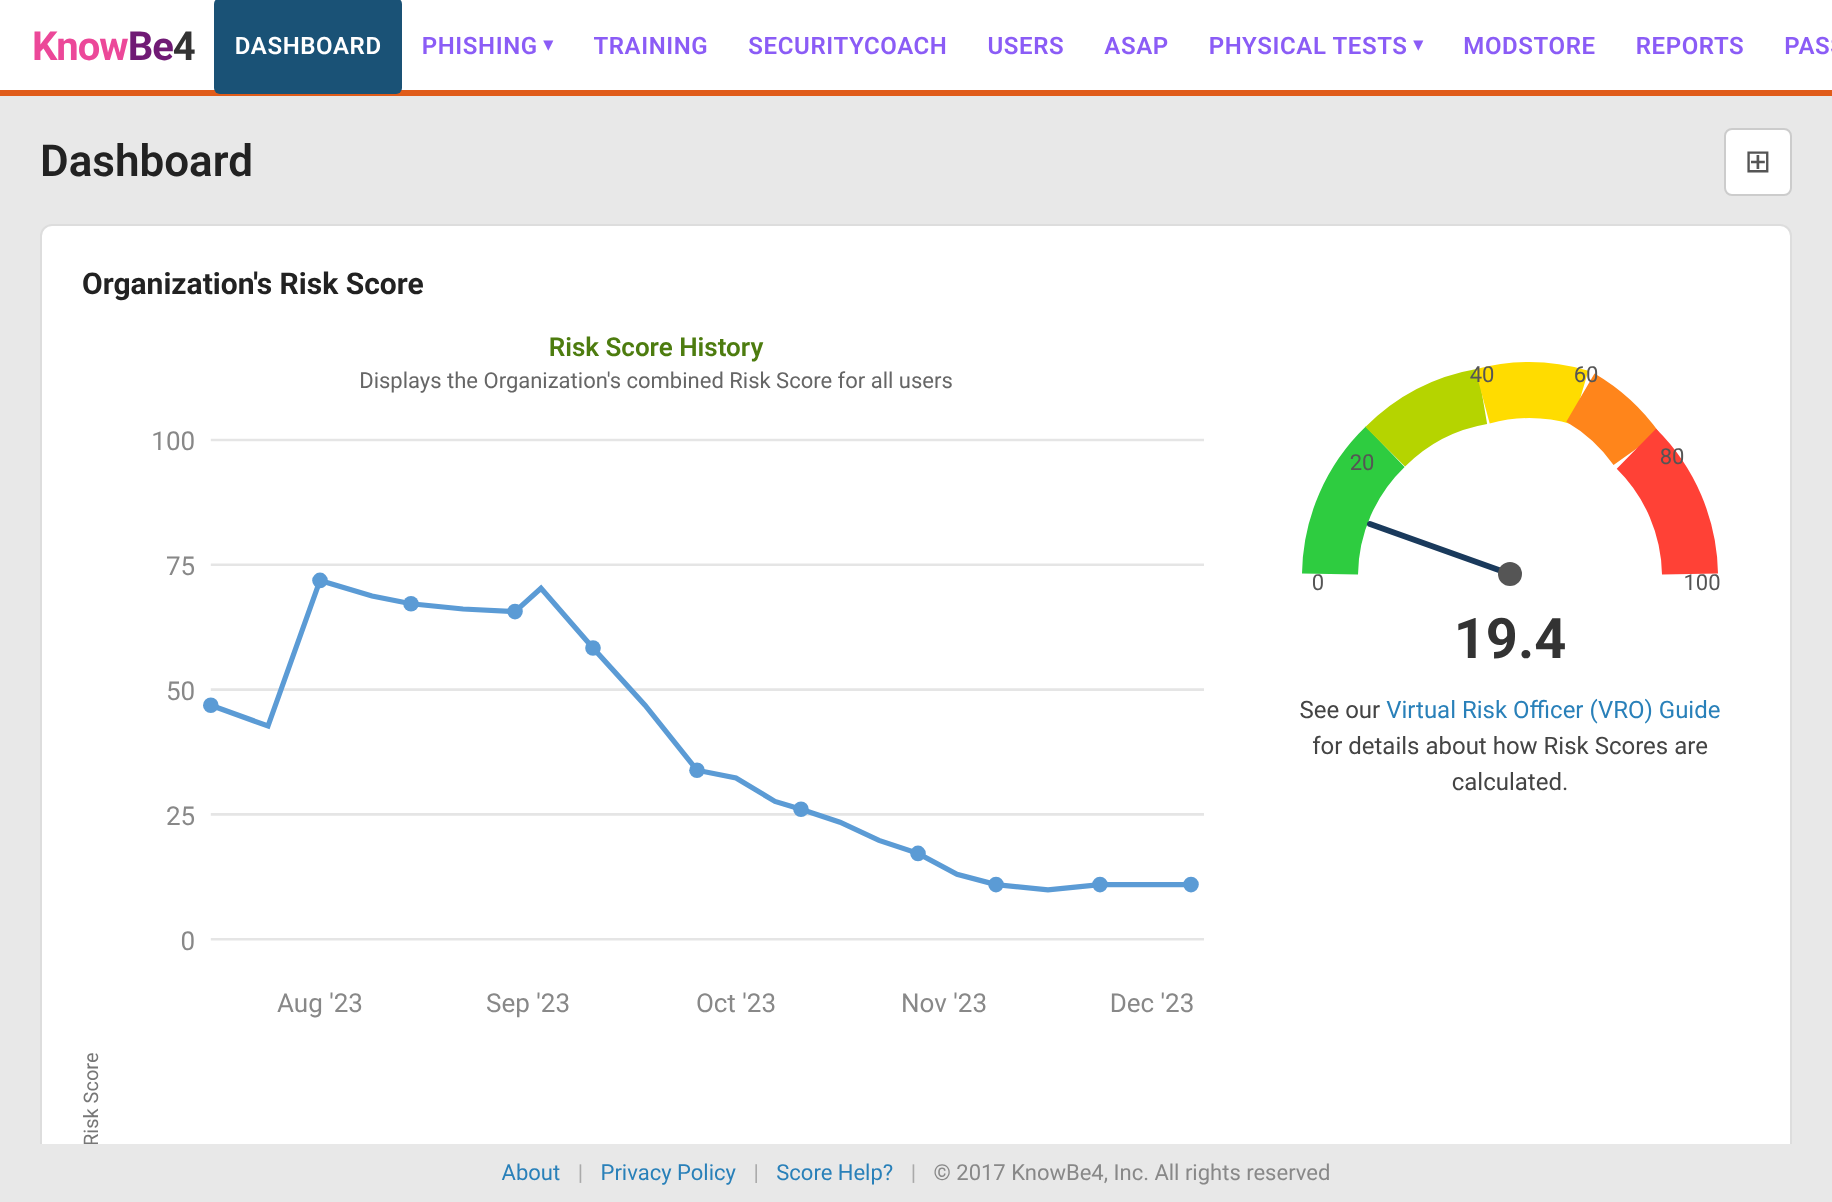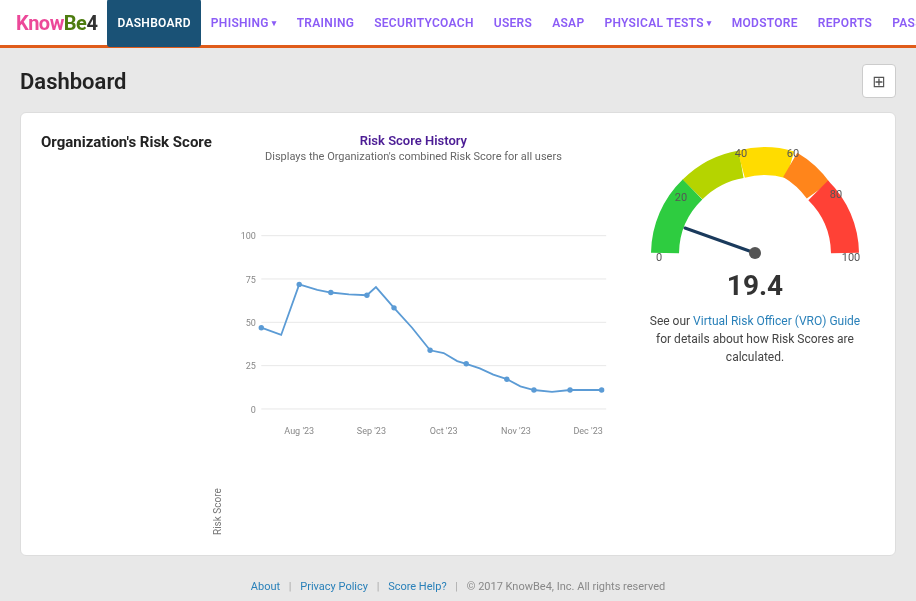--- a/index.html
+++ b/index.html
@@ -29,21 +29,21 @@
       flex-shrink: 0;
     }
     .logo {
       font-size: 20px;
       font-weight: 700;
       color: #1a1a1a;
       margin-right: 10px;
       letter-spacing: -0.5px;
     }
     .logo span.know { color: #ec4899; }
-    .logo span.be { color: #4d7c0f; }
+    .logo span.be { color: #701a75; }
     .logo span.four { color: #333; }
     .nav-items {
       display: flex;
       align-items: center;
       height: 100%;
       gap: 0;
     }
     .nav-item {
       padding: 0 10px;
       height: 48px;
@@ -99,21 +99,21 @@
       color: #555;
     }
     
     .card {
       background: #fff;
       border: 1px solid #ddd;
       border-radius: 6px;
       padding: 20px;
       flex: 1;
       display: flex;
-      flex-direction: row;
+      flex-direction: column;
       justify-content: center;
     }
     .card-title {
       font-size: 15px;
       font-weight: 700;
       color: #222;
       margin-bottom: 16px;
     }
     .card-content {
       display: flex;
@@ -124,21 +124,21 @@
     .chart-area {
       flex: 1;
       display: flex;
       flex-direction: column;
       position: relative;
     }
     .chart-title {
       text-align: center;
       font-size: 13px;
       font-weight: 600;
-      color: #4c1d95;
+      color: #4d7c0f;
       margin-bottom: 2px;
     }
     .chart-subtitle {
       text-align: center;
       font-size: 11px;
       color: #666;
       margin-bottom: 8px;
     }
     .chart-wrapper {
       flex: 1;

